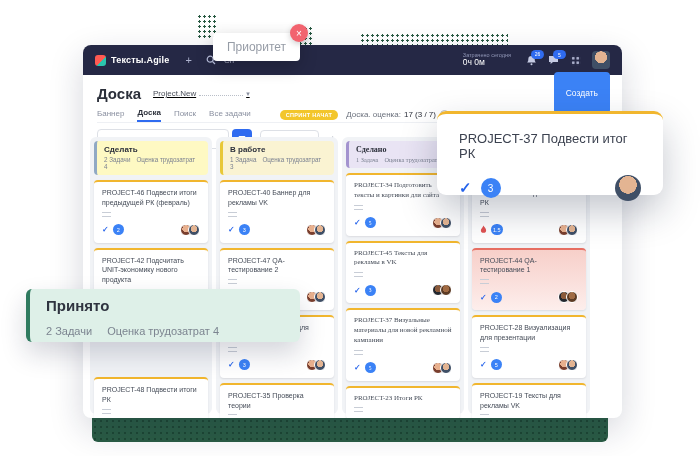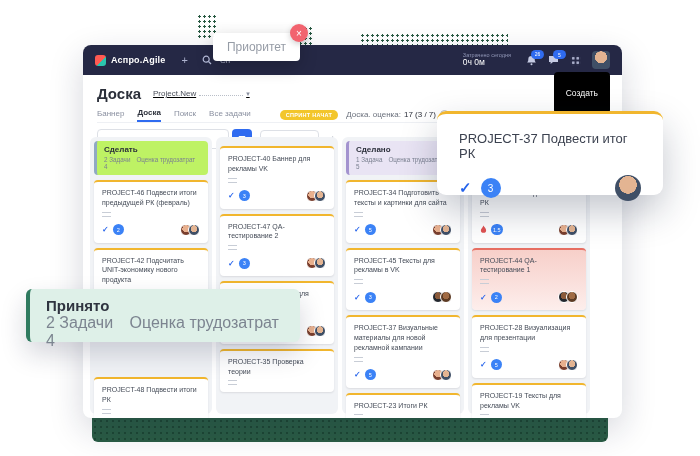--- a/index.html
+++ b/index.html
@@ -32,21 +32,21 @@
           font-size:5px;display:flex;align-items:center;justify-content:center;padding:0 2px;}
   .grid-ic{width:11px;height:11px;background-image:radial-gradient(#aab0cc 1.2px,transparent 1.5px);background-size:4.5px 4.5px;background-position:1px 1px;}
   .tb-av{width:18px;height:18px;border-radius:4px;background:radial-gradient(circle at 50% 35%,#e3b492 0 40%,#3f4f66 41% 100%);}
   
   .hdr{position:absolute;left:14px;right:12px;top:36px;height:24px;display:flex;align-items:center;}
   .page-title{font-size:15px;font-weight:bold;color:#2b2f3a;}
   .board-sel{display:flex;align-items:baseline;margin-left:12px;cursor:pointer;text-decoration:underline;}
   .board-name{font-size:8px;color:#4a4f5a;}
   .board-dots{display:inline-block;width:44px;border-bottom:1px dotted #b9bec8;height:7px;margin:0 3px;}
   .caret{font-size:7px;color:#8a90a0;}
-  .create-btn{margin-left:auto;background:#000000;color:#fff;font-size:8.5px;border:none;border-radius:4px;padding:16px 12px;cursor:pointer;}
+  .create-btn{margin-left:auto;background:#3b82f6;color:#fff;font-size:8.5px;border:none;border-radius:4px;padding:16px 12px;cursor:pointer;}
   
   .tabs{position:absolute;left:14px;right:12px;top:62px;height:15px;display:flex;align-items:center;border-bottom:1px solid #eef0f4;}
   .tab{font-size:8px;color:#8a90a0;margin-right:13px;padding-bottom:3px;cursor:pointer;}
   .tab.active{color:#2b2f3a;font-weight:bold;border-bottom:2px solid #2f6bf0;margin-bottom:-1px;}
   .pill{background:#f3c62b;color:#fff;font-size:5.5px;font-weight:bold;letter-spacing:.3px;border-radius:7px;padding:2px 6px;margin-left:16px;}
   .sum-label{font-size:8px;color:#6a707c;margin-left:8px;}
   .sum-val{font-size:8px;color:#2b2f3a;margin-left:3px;}
   .info-ic{width:9px;height:9px;border:1px solid #b6bbc4;border-radius:50%;color:#b6bbc4;font-size:6px;display:flex;
            align-items:center;justify-content:center;margin-left:4px;box-sizing:border-box;}
   
@@ -55,26 +55,26 @@
           color:#3a3f4a;outline:none;font-family:"Liberation Sans",sans-serif;}
   .search::placeholder{color:#9aa0ab;}
   .filter-btn{width:20px;height:20px;background:#2f6bf0;border:none;border-radius:4px;margin-left:3px;display:flex;
               align-items:center;justify-content:center;cursor:pointer;}
   .chip{border:1px solid #dde0e6;border-radius:4px;background:#fff;font-size:8px;color:#4a4f5a;padding:4px 9px;margin-left:8px;cursor:pointer;}
   .plus-col{color:#8a90a0;font-size:11px;margin-left:10px;cursor:pointer;}
   
   .board{position:absolute;left:0;top:92px;right:0;bottom:0;}
   .lane{position:absolute;top:0;bottom:4px;width:122px;background:#f1f3f6;border-radius:6px;padding:4px;box-sizing:border-box;}
   .lane{left:0;} 
-  .l1{left:7px;} .l2{left:133px;} .l3{left:259px;} .l4{left:385px;}
+  .l1{left:7px;} .l2{left:133px;} .l3{left:259px;font-family:Liberation Serif, serif;} .l4{left:385px;}
   .colhdr{border-radius:4px;padding:4px 7px 5px;box-sizing:border-box;}
   .colhdr .cn{font-size:8px;font-weight:bold;color:#2b2f3a;}
   .colhdr .cm2{font-size:6.3px;color:#7a8090;margin-top:2px;}
   .colhdr .cm2 span{margin-right:6px;}
-  .h-todo{background:#bef264;border-left:3px solid #90a9c4;}
+  .h-todo{background:#fef9c3;border-left:3px solid #90a9c4;}
   .h-prog{background:#faf3d2;border-left:3px solid #e8c838;}
   .h-done{background:#e9e4f4;border-left:3px solid #a393cf;}
   .h-acc{background:#def0e8;border-left:3px solid #37836a;}
   .card{background:#fff;border-top:2px solid #f1b62e;border-radius:4px;box-shadow:0 1px 2px rgba(16,24,40,.1);
         padding:6px 8px 7px;margin-top:5px;cursor:pointer;}
   .card .ct{font-size:7px;color:#444b57;line-height:1.4;}
   .dico{width:9px;height:5px;border-top:1px solid #c8cdd6;border-bottom:1px solid #c8cdd6;margin-top:4px;box-sizing:border-box;}
   .cmrow{display:flex;justify-content:space-between;align-items:center;margin-top:7px;}
   .cml{display:flex;align-items:center;gap:4px;}
   .chk{color:#2563eb;font-size:8px;font-weight:bold;}
@@ -99,38 +99,38 @@
   .zoomcard .zt{font-size:13px;color:#3c4250;}
   .zoomcard .zrow{display:flex;align-items:center;margin-top:14px;}
   .zoomcard .zchk{color:#2563eb;font-size:15px;font-weight:bold;}
   .zoomcard .zest{width:20px;height:20px;border-radius:50%;background:#3b82f6;color:#fff;font-size:10px;display:flex;
                   align-items:center;justify-content:center;margin-left:9px;}
   .zoomcard .zav{width:26px;height:26px;border-radius:50%;margin-left:auto;
                  background:radial-gradient(circle at 50% 38%,#e3b492 0 42%,#3f4f66 43% 100%);}
   .zoomcol{position:absolute;left:26px;top:289px;width:274px;height:53px;background:#def0e8;border-left:4px solid #2f7a5f;
            border-radius:6px;z-index:5;box-shadow:0 12px 26px rgba(20,30,60,.18);box-sizing:border-box;padding:8px 16px;}
   .zoomcol .zcn{font-size:15px;font-weight:bold;color:#2f3440;}
-  .zoomcol .zcm{font-size:16px;color:#7c8490;margin-top:0;}
+  .zoomcol .zcm{font-size:11px;color:#7c8490;margin-top:11px;}
   .zoomcol .zcm span{margin-right:12px;}
 </style>
 </head>
 <body>
 
 <div class="stage">
 
   <div class="speck sp1"></div>
   <div class="speck sp2"></div>
   <div class="speck sp3"></div>
   <div class="band"></div>
 
   <div class="win">
 
     <div class="topbar">
       <span class="logomark"></span>
-      <span class="appname">Аспро.Agile</span>
+      <span class="appname">Тексты.Agile</span>
       <span class="tb-plus">+</span>
       <span class="tb-ic">
         <svg width="10" height="10" viewBox="0 0 10 10">
             <circle cx="4.2" cy="4.2" r="3" fill="none" stroke="#b9bfdd" stroke-width="1.2"></circle>
             <line x1="6.5" y1="6.5" x2="9" y2="9" stroke="#b9bfdd" stroke-width="1.2"></line>
           </svg>
       </span>
       <span class="tb-ctx">Сп</span>
       <div class="tb-right">
         <div class="time">
@@ -223,20 +223,24 @@
             </div>
         </div>
         <div class="card m48">
           <div class="ct">PROJECT-48 Подвести итоги РК</div>
           <div class="dico"></div>
 
         </div>
       </div>
 
       <div class="lane l2">
+        <div class="colhdr h-prog">
+          <div class="cn">В работе</div>
+          <div class="cm2"><span>1 Задача</span><span>Оценка трудозатрат 3</span></div>
+        </div>
         <div class="card">
           <div class="ct">PROJECT-40 Баннер для рекламы VK</div>
           <div class="dico"></div>
           <div class="cmrow">
               <div class="cml">
                 <span class="chk">✓</span>
                 <span class="est">3</span>
               </div>
           <div class="avs">
                 <span class="av av-f"></span>

